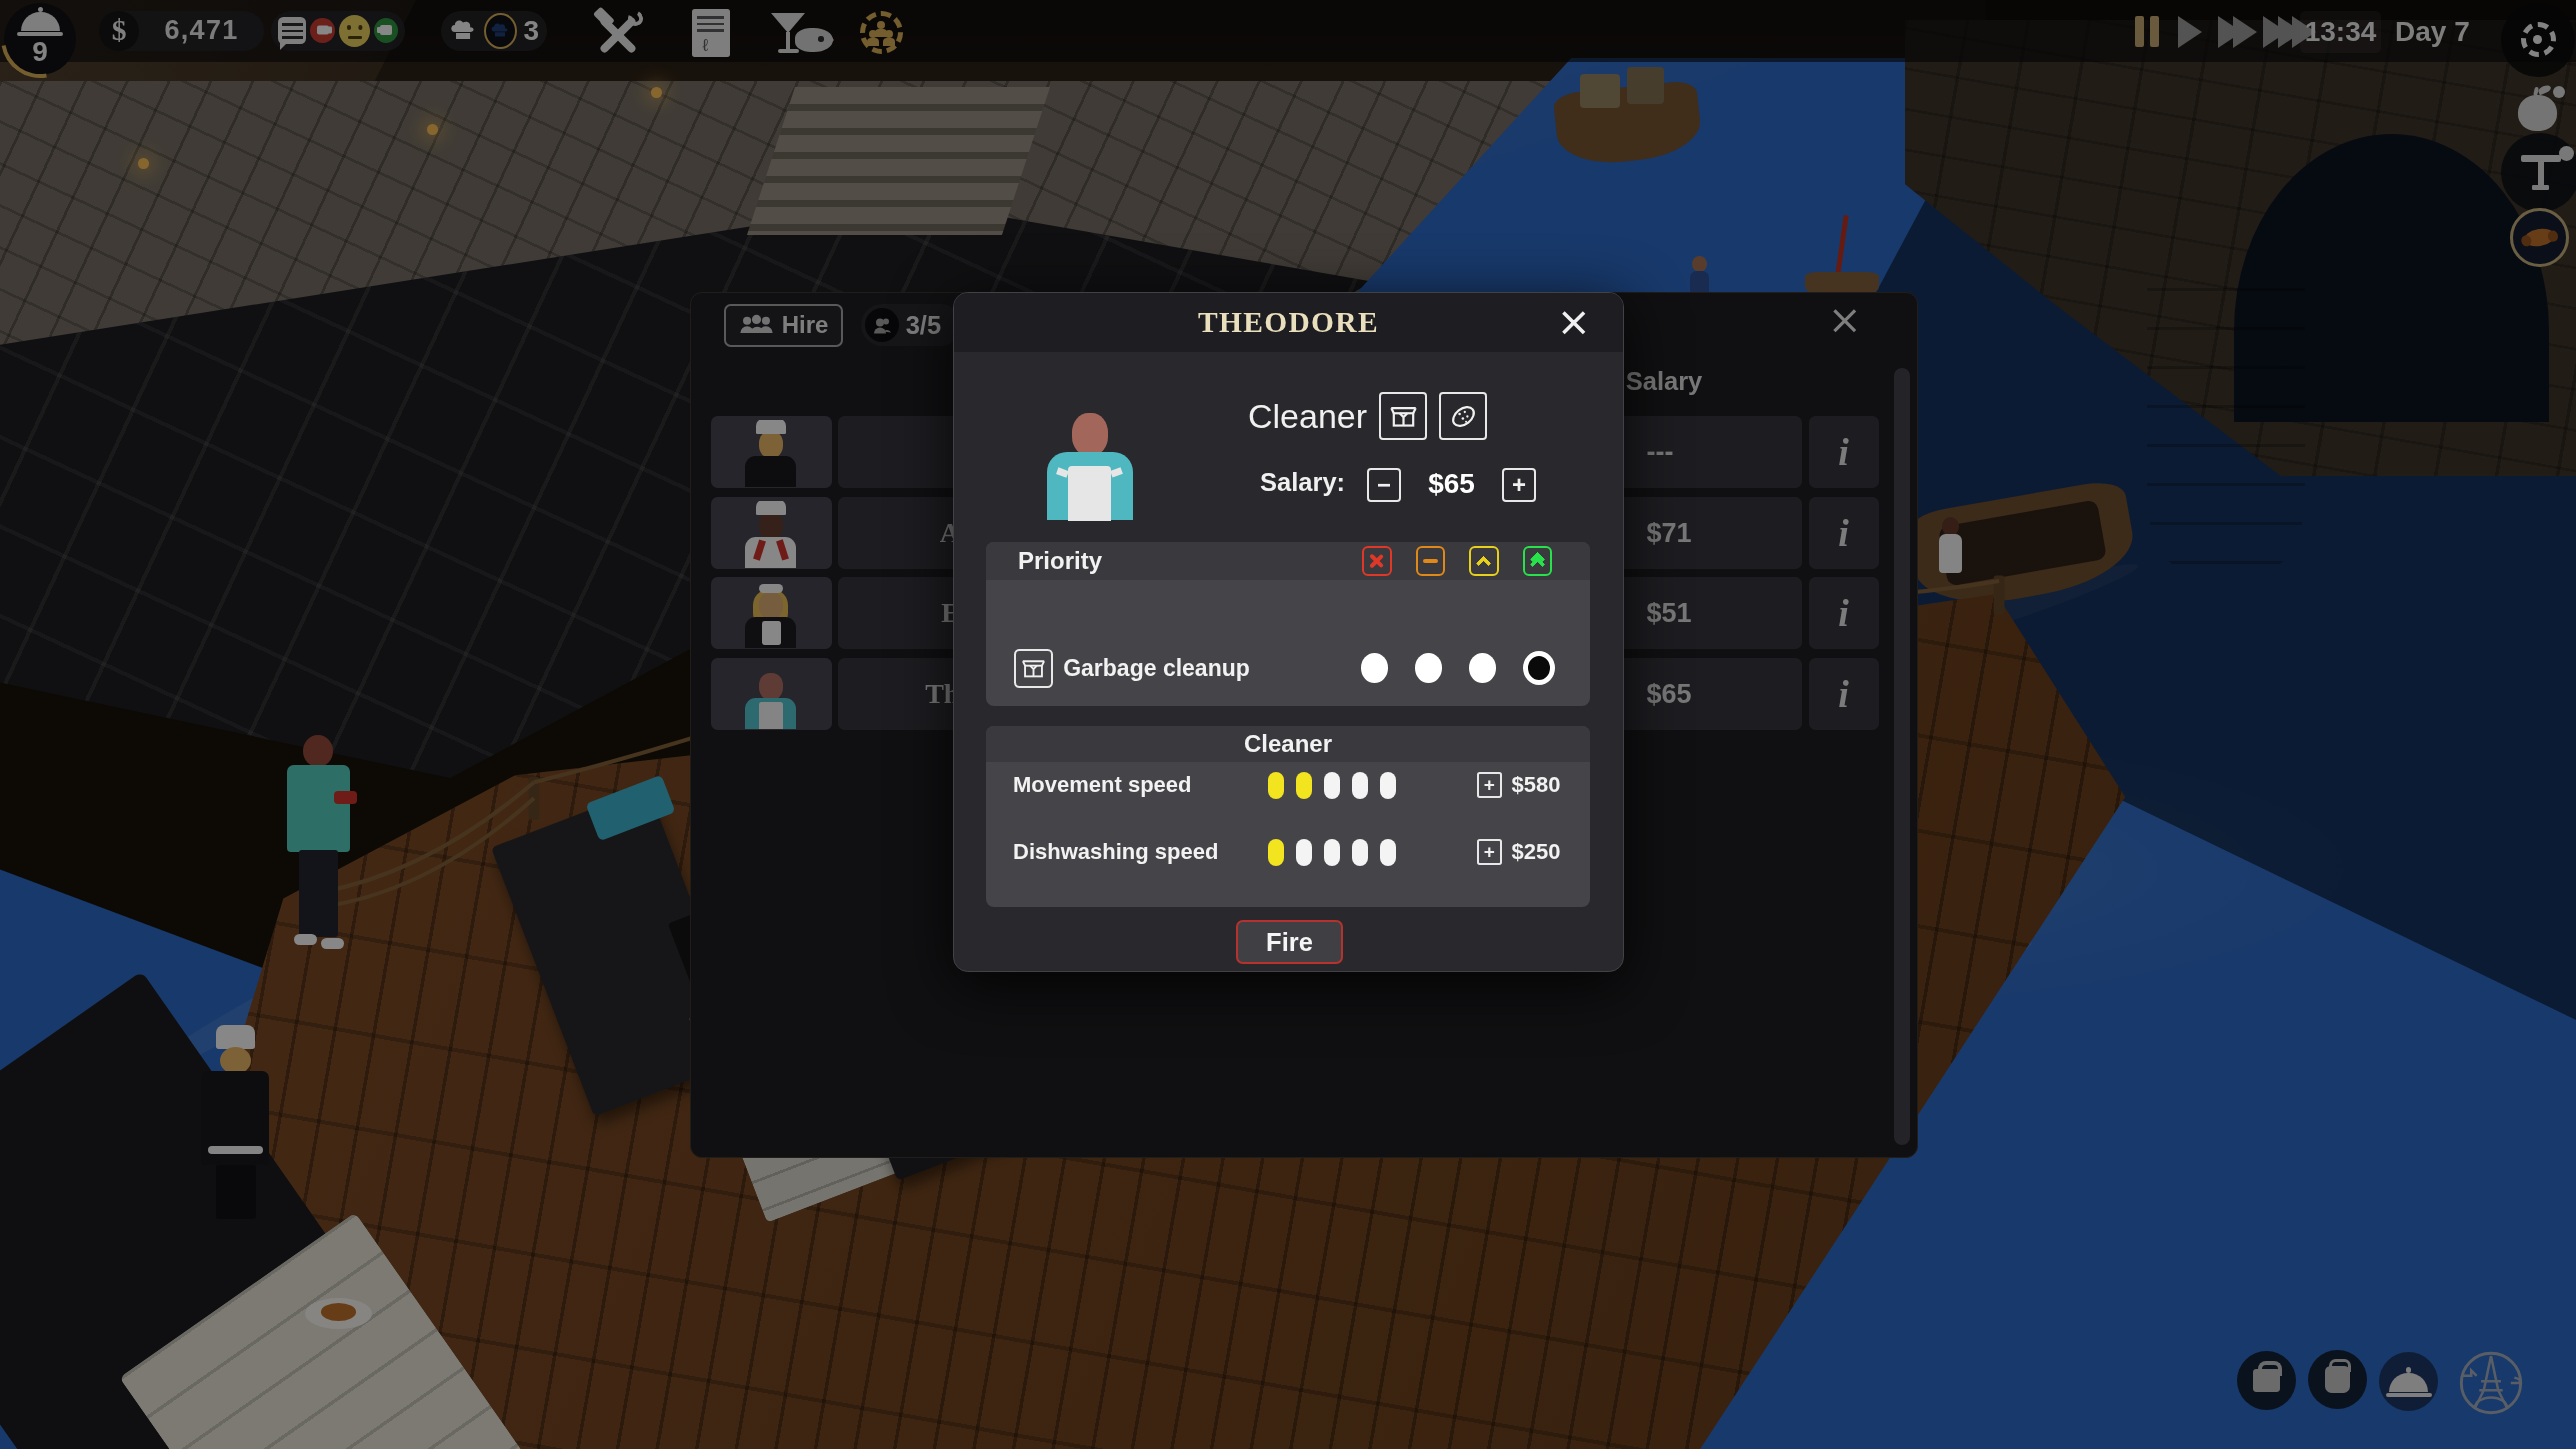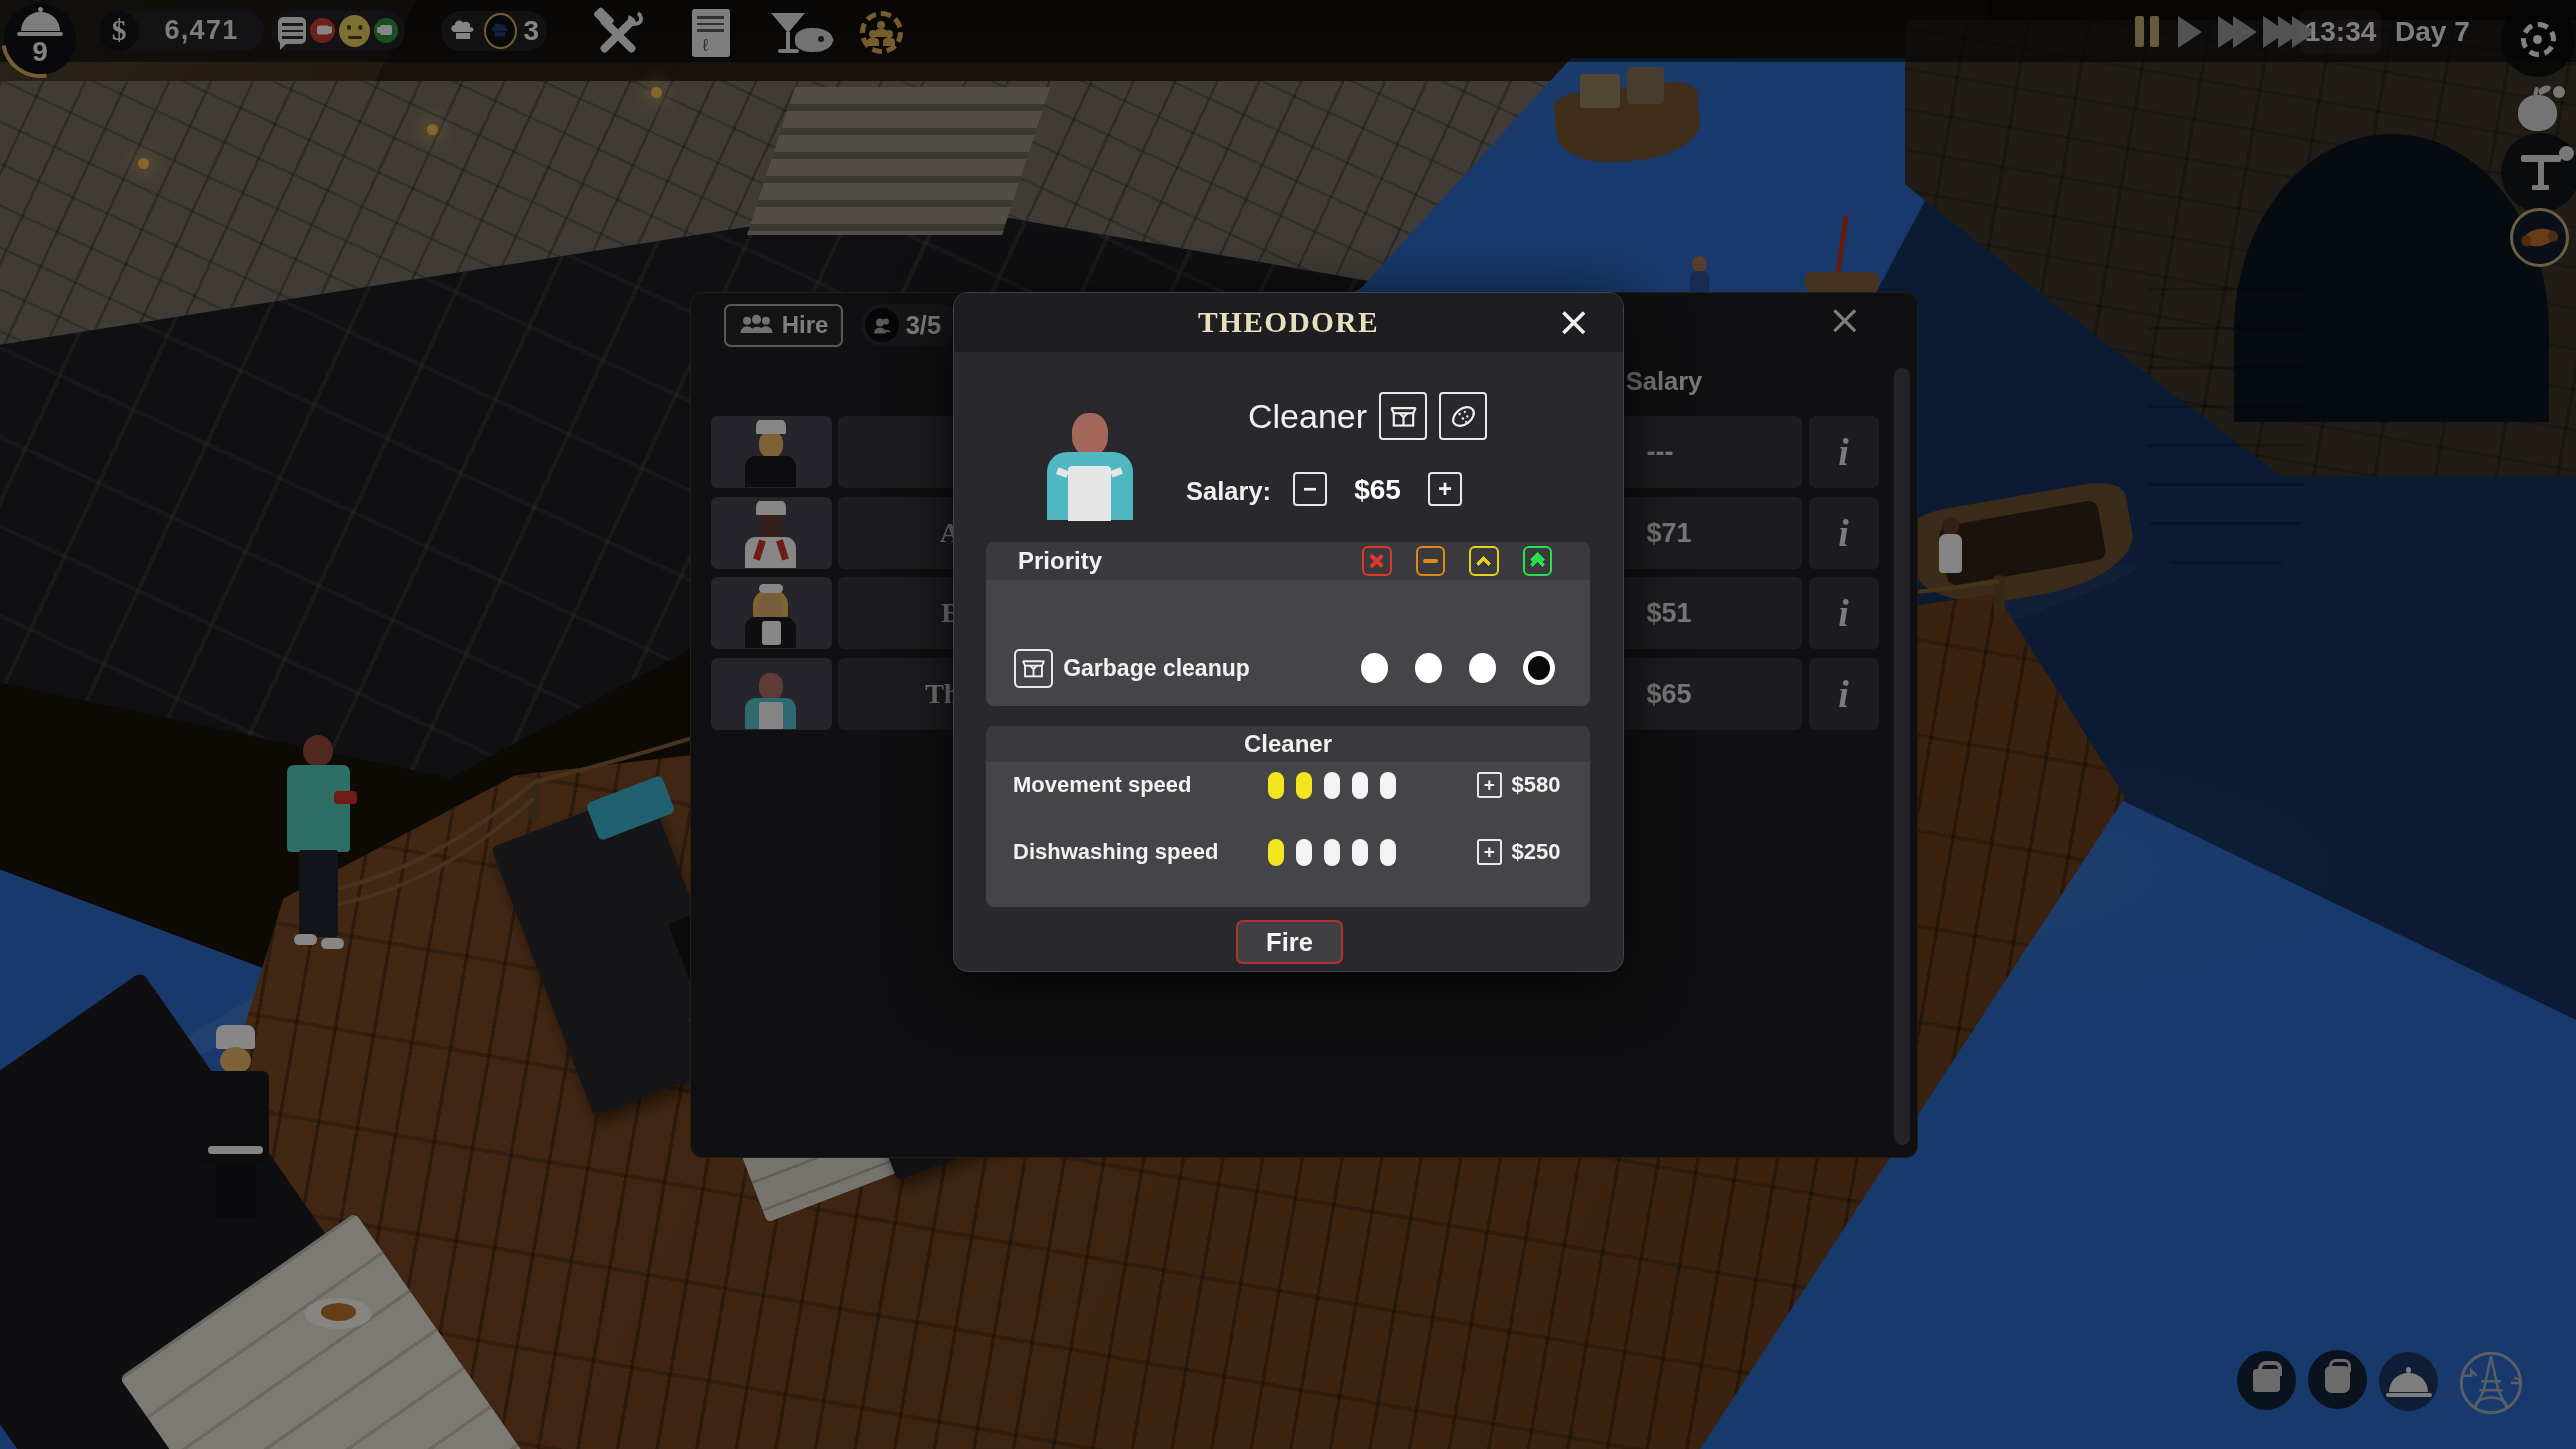--- a/index.html
+++ b/index.html
@@ -283,22 +283,22 @@
     background:#e6e6e6; border-radius:4px 4px 0 0; }
   .portrait .apr::before { content:""; position:absolute; left:-10.7px; top:2.7px; width:10.7px;
     height:6.7px; background:#e6e6e6; transform:rotate(20deg); }
   .portrait .apr::after { content:""; position:absolute; right:-10.7px; top:2.7px; width:10.7px;
     height:6.7px; background:#e6e6e6; transform:rotate(-20deg); }
   .role-row { position:absolute; left:1248px; top:391px; width:362px; height:50px;
     display:flex; align-items:center; gap:12px; z-index:41; }
   .role-lbl { font-size:34px; color:#f0f0f0; }
   .role-icon-btn { width:48px; height:48px; border:2px solid #e8e8e8; border-radius:4px;
     display:flex; align-items:center; justify-content:center; }
-  .sal-row { position:absolute; left:1186px; top:468px; width:376px; height:38px;
-    display:flex; align-items:flex-end; z-index:41; }
+  .sal-row { position:absolute; left:1260px; top:468px; width:376px; height:38px;
+    display:flex; align-items:flex-start; z-index:41; }
   .sal-lbl { font-size:25.5px; font-weight:bold; color:#f0f0f0; width:107px; }
   .step-btn { width:34px; height:34px; border:2px solid #e8e8e8; border-radius:4px;
     display:flex; align-items:center; justify-content:center; font-size:24px; font-weight:bold;
     color:#f0f0f0; }
   .sal-val { width:101px; text-align:center; font-size:28px; font-weight:bold; color:#fff; }
 
   .pbox { position:absolute; left:986px; top:542px; width:604px; height:164px;
     background:#454549; border-radius:8px; z-index:41; overflow:hidden; }
   .pbox-head { position:absolute; left:0; top:0; width:100%; height:38px; background:#3a3a3e;
     display:flex; align-items:center; }

